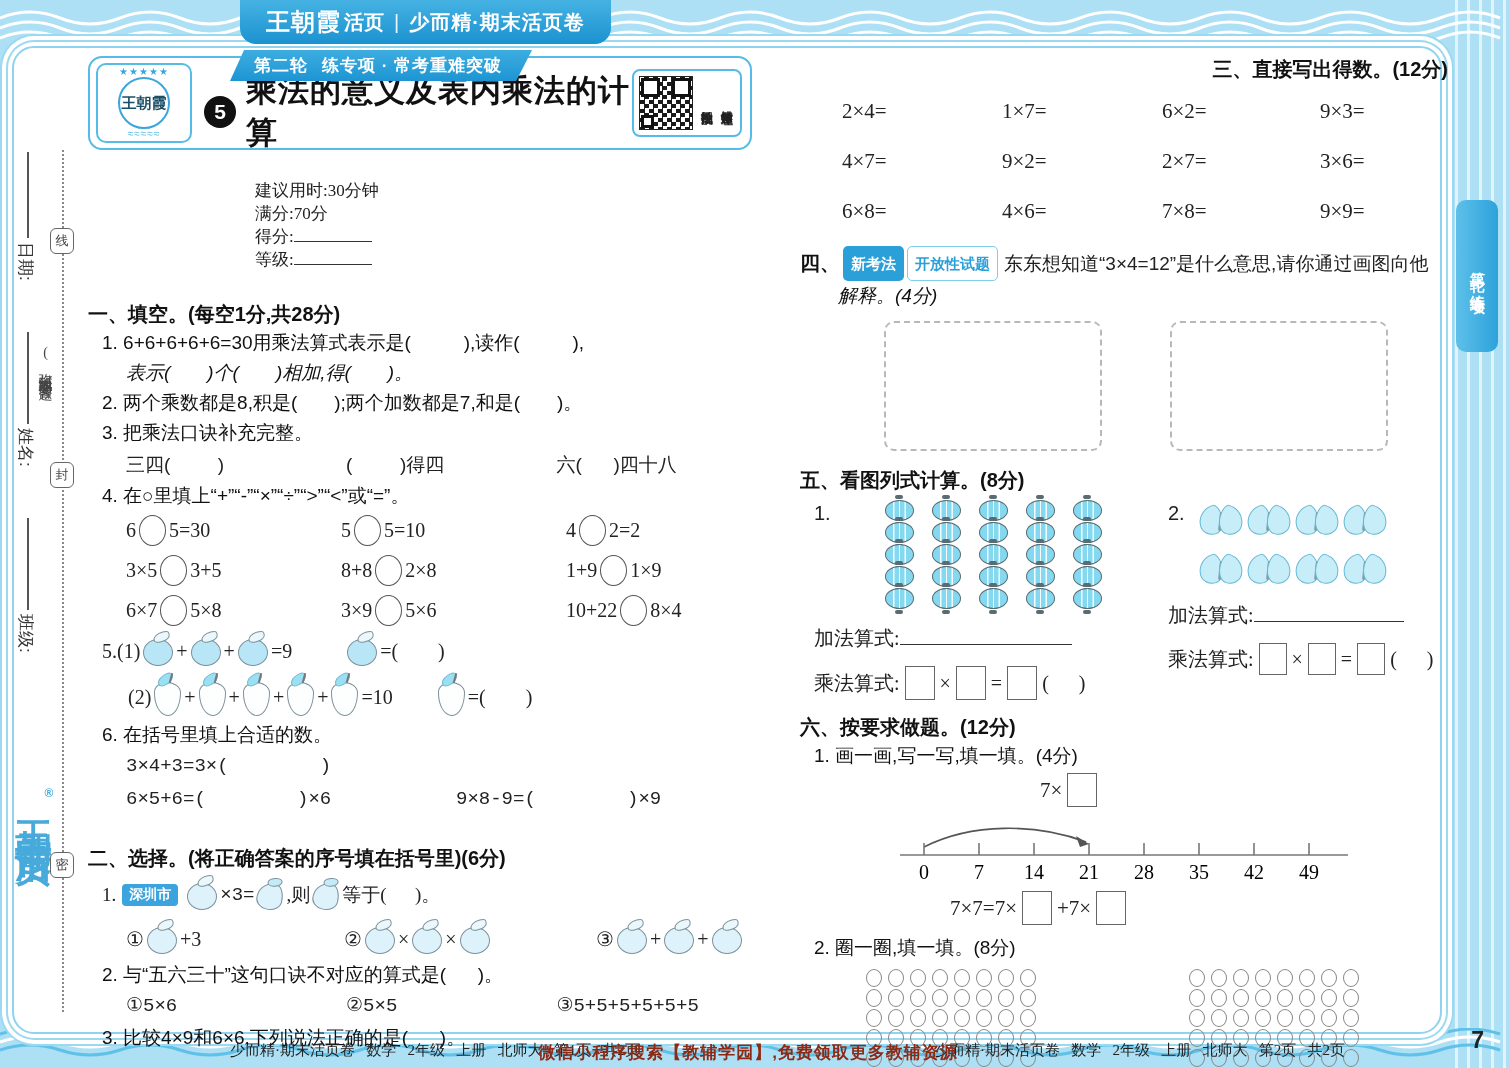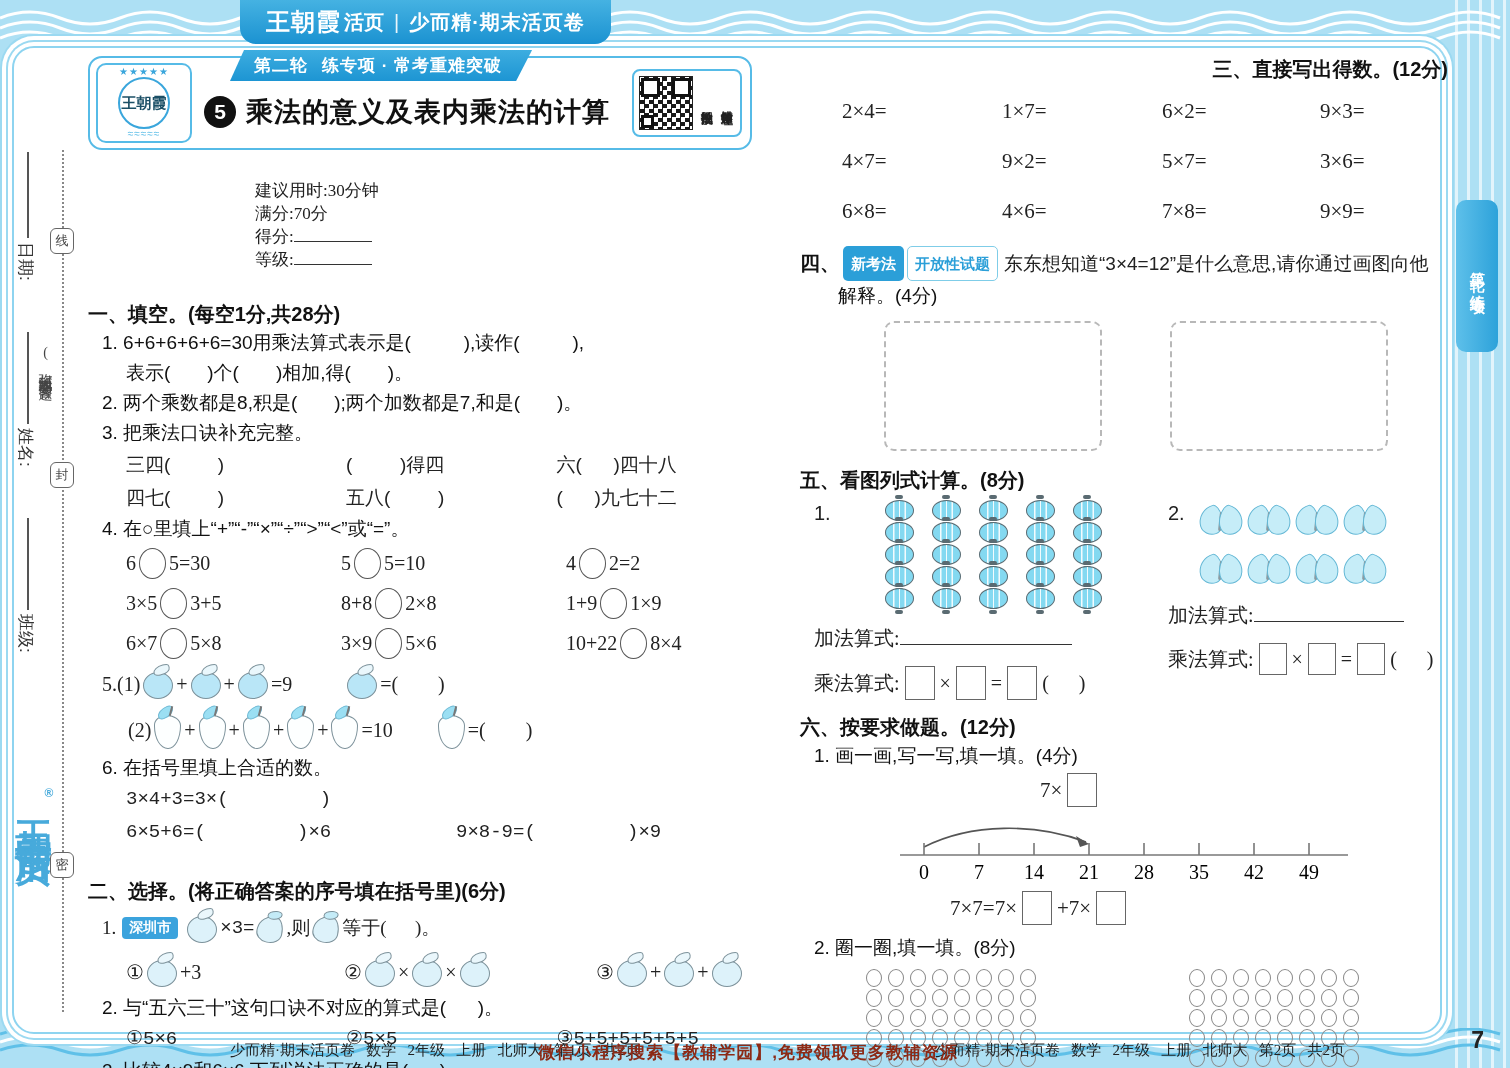--- a/index.html
+++ b/index.html
@@ -56,36 +56,36 @@
   .ribbon .r1 { margin-right:14px; }
   .logo { width:96px; height:80px; border:2px solid #56bbe7; border-radius:10px; margin-right:12px;
     display:flex; flex-direction:column; align-items:center; justify-content:center; color:#3aa6dc; flex:none; }
   .logo .stars { font-size:10px; letter-spacing:1px; line-height:1; }
   .logo .circ { width:52px; height:52px; border:2px solid #3aa6dc; border-radius:50%;
     display:flex; align-items:center; justify-content:center; font-size:15px; font-weight:bold; color:#1b4f66; }
   .logo .waves { font-size:10px; color:#56bbe7; line-height:1; letter-spacing:1px; }
   .titlerow { display:flex; align-items:center; gap:10px; margin-top:18px; flex:1; }
   .lessno { width:32px; height:32px; background:#111; color:#fff; border-radius:50%; flex:none;
     display:flex; align-items:center; justify-content:center; font-size:21px; font-weight:bold; }
-  .lesstitle { font-size:27px; font-weight:bold; letter-spacing:1px; color:#111; }
+  .lesstitle { font-size:31px; font-weight:bold; letter-spacing:1px; color:#111; }
   .qrbox { border:2px solid #56bbe7; border-radius:8px; padding:5px; display:flex; gap:5px; align-items:center; flex:none; }
   .qr { position:relative; width:54px; height:54px; border:1px solid #222;
     background:repeating-conic-gradient(#1a1a1a 0% 25%, #fff 25% 50%); background-size:9px 9px; }
   .qr::before, .qr::after, .qr .bl { content:""; position:absolute; width:13px; height:13px; border:3px solid #111; background:#fff; }
   .qr::before { top:1px; left:1px; } .qr::after { top:1px; right:1px; } .qr .bl { bottom:1px; left:1px; }
   .qrlabels { display:flex; gap:3px; }
   .qrlabels span { writing-mode:vertical-rl; text-orientation:upright; font-size:12px; font-weight:bold; color:#222; letter-spacing:1px; }
 
   .metarow { margin:9px 0 0 150px; font-size:17px; font-family:"Liberation Serif",serif; color:#222; }
   .metarow b { font-weight:normal; margin-right:18px; }
   .ul { display:inline-block; border-bottom:1.5px solid #333; height:14px; vertical-align:baseline; }
 
   .sec-title { font-size:20px; font-weight:bold; margin-top:10px; color:#111; }
   .q { font-size:19px; line-height:30px; margin-left:14px; color:#111; }
-  .q.cont { margin-left:38px; }
+  .q.cont { margin-left:38px;font-style:italic; }
   .mathfs { font-family:Liberation Mono, monospace; }
 
   .row3 { display:flex; margin-left:38px; font-size:19px; line-height:33px; }
   .row3 span:nth-child(1){ width:225px; } .row3 span:nth-child(2){ width:215px; } .row3 span:nth-child(3){ width:200px; }
 
   .g4 { display:grid; grid-template-columns:215px 225px 210px; row-gap:9px; margin:4px 0 2px 38px;
     font-family:"Liberation Serif",serif; font-size:20px; }
   .g4 .cell { display:flex; align-items:center; }
   .circle { display:inline-block; width:27px; height:31px; border:1.5px solid #555; border-radius:50%; margin:0 3px; flex:none; }
 
@@ -240,25 +240,20 @@
   <div class="sec-title pre">一、填空。(每空1分,共28分)</div>
   <div class="q pre">1. 6+6+6+6+6=30用乘法算式表示是(          ),读作(          ),</div>
   <div class="q cont pre">表示(       )个(       )相加,得(       )。</div>
   <div class="q pre">2. 两个乘数都是8,积是(       );两个加数都是7,和是(       )。</div>
   <div class="q pre">3. 把乘法口诀补充完整。</div>
   <div class="row3">
     <span class="pre">三四(         )</span>
     <span class="pre">(         )得四</span>
     <span class="pre">六(      )四十八</span>
   </div>
-  <div class="row3">
-    <span class="pre">四七(         )</span>
-    <span class="pre">五八(         )</span>
-    <span class="pre">(      )九七十二</span>
-  </div>
   <div class="q pre">4. 在○里填上“+”“-”“×”“÷”“&gt;”“&lt;”或“=”。</div>
   <div class="g4">
     <span class="cell">
         <span>6</span>
         <span class="circle"></span>
         <span>5=30</span>
       </span>
     <span class="cell">
         <span>5</span>
         <span class="circle"></span>
@@ -384,21 +379,21 @@
 <div class="colR">
 
   <div class="sec-title pre" style="margin-top:0;text-align:right;">三、直接写出得数。(12分)</div>
   <div class="g12">
     <span class="pre">2×4=</span>
     <span class="pre">1×7=</span>
     <span class="pre">6×2=</span>
     <span class="pre">9×3=</span>
     <span class="pre">4×7=</span>
     <span class="pre">9×2=</span>
-    <span class="pre">5×7=</span>
+    <span class="pre">2×7=</span>
     <span class="pre">3×6=</span>
     <span class="pre">6×8=</span>
     <span class="pre">4×6=</span>
     <span class="pre">7×8=</span>
     <span class="pre">9×9=</span>
   </div>
 
   <div class="s4line" style="margin-top:22px;">
     <span class="sec-title" style="margin:0;">四、</span>
     <span class="badge-blue">新考法</span>

